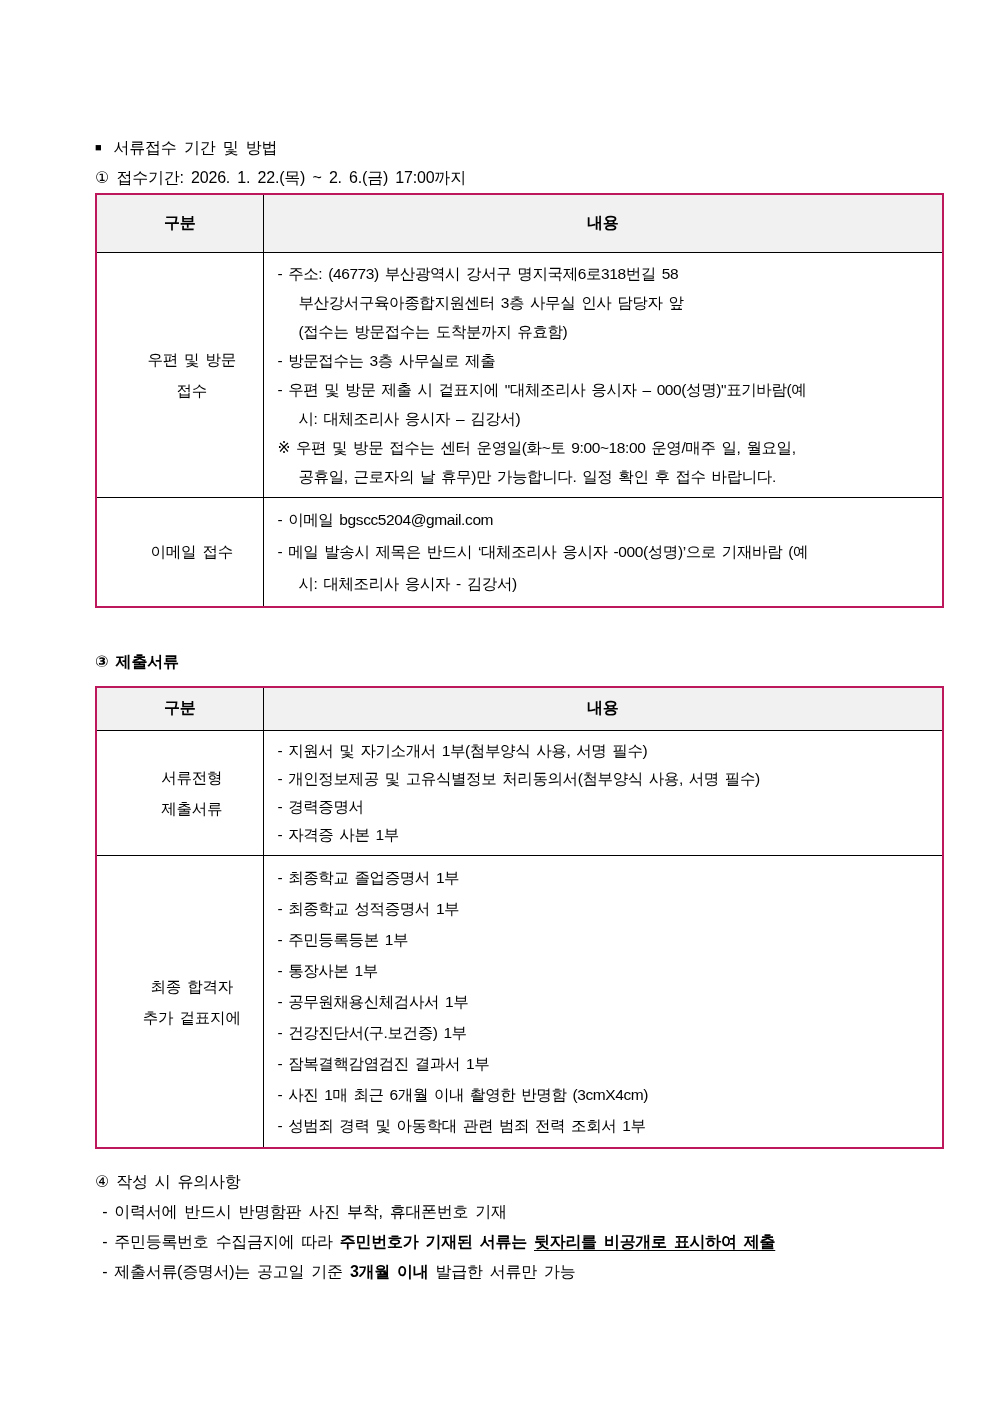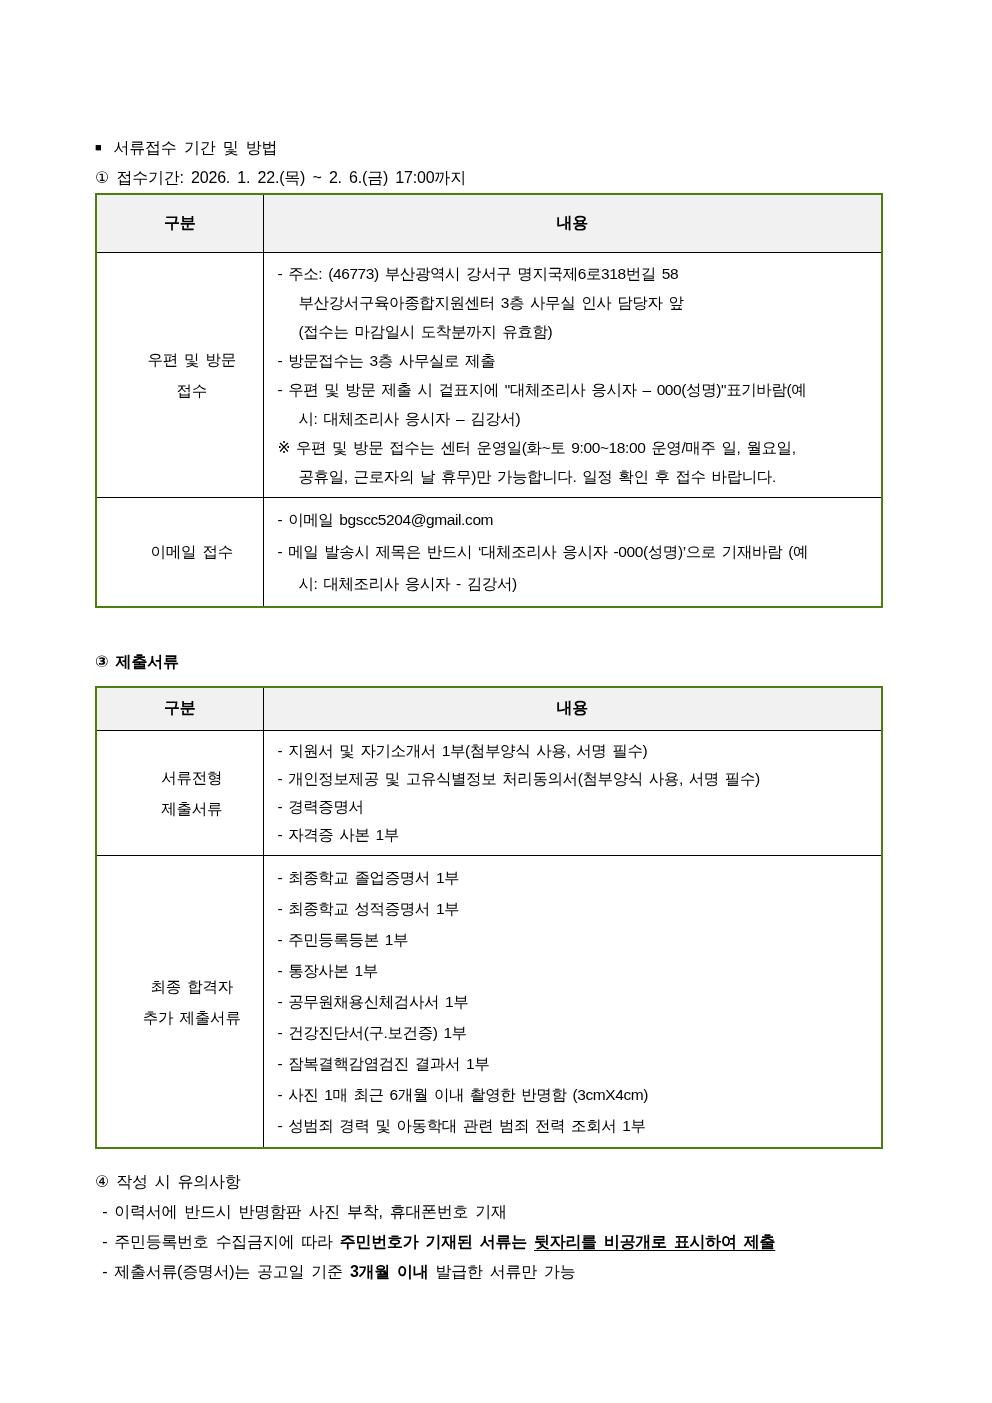--- a/index.html
+++ b/index.html
@@ -22,23 +22,23 @@
   }
   .sq {
     font-size: 11px;
     vertical-align: 2px;
     margin-right: 12px;
   }
 
   
   table.tbl {
     border-collapse: collapse;
-    width: 788px;
+    width: 849px;
     table-layout: fixed;
-    border: 2px solid #4d7c0f;
+    border: 2px solid #be185d;
     padding-left: 24px;
   }
   table.tbl th, table.tbl td { border: 1px solid #000; }
   col.col-label { width: 167px; }
   table.tbl th {
     background: #f1f1f1;
     font-weight: bold;
     font-size: 16px;
     text-align: center;
     vertical-align: middle;
@@ -120,21 +120,21 @@
     </thead>
     <tbody>
       <tr class="t1r1">
         <td class="label-cell">
             <div class="ln">우편 및 방문</div>
             <div class="ln">접수</div>
           </td>
         <td class="content-cell">
             <div class="ln">- 주소: (46773) 부산광역시 강서구 명지국제6로318번길 58</div>
             <div class="ln ind">부산강서구육아종합지원센터 3층 사무실 인사 담당자 앞</div>
-            <div class="ln ind">(접수는 마감일시 도착분까지 유효함)</div>
+            <div class="ln ind">(접수는 방문접수는 도착분까지 유효함)</div>
             <div class="ln">- 방문접수는 3층 사무실로 제출</div>
             <div class="ln">- 우편 및 방문 제출 시 겉표지에 "대체조리사 응시자 – 000(성명)"표기바람(예</div>
             <div class="ln ind">시: 대체조리사 응시자 – 김강서)</div>
             <div class="ln">※ 우편 및 방문 접수는 센터 운영일(화~토 9:00~18:00 운영/매주 일, 월요일,</div>
             <div class="ln ind">공휴일, 근로자의 날 휴무)만 가능합니다. 일정 확인 후 접수 바랍니다.</div>
           </td>
       </tr>
       <tr class="t1r2">
         <td class="label-cell">
             <div class="ln">이메일 접수</div>
@@ -170,21 +170,21 @@
         <td class="content-cell">
             <div class="ln">- 지원서 및 자기소개서 1부(첨부양식 사용, 서명 필수)</div>
             <div class="ln">- 개인정보제공 및 고유식별정보 처리동의서(첨부양식 사용, 서명 필수)</div>
             <div class="ln">- 경력증명서</div>
             <div class="ln">- 자격증 사본 1부</div>
           </td>
       </tr>
       <tr class="t2r2">
         <td class="label-cell">
             <div class="ln">최종 합격자</div>
-            <div class="ln">추가 제출서류</div>
+            <div class="ln">추가 겉표지에</div>
           </td>
         <td class="content-cell">
             <div class="ln">- 최종학교 졸업증명서 1부</div>
             <div class="ln">- 최종학교 성적증명서 1부</div>
             <div class="ln">- 주민등록등본 1부</div>
             <div class="ln">- 통장사본 1부</div>
             <div class="ln">- 공무원채용신체검사서 1부</div>
             <div class="ln">- 건강진단서(구.보건증) 1부</div>
             <div class="ln">- 잠복결핵감염검진 결과서 1부</div>
             <div class="ln">- 사진 1매 최근 6개월 이내 촬영한 반명함 (3cmX4cm)</div>

